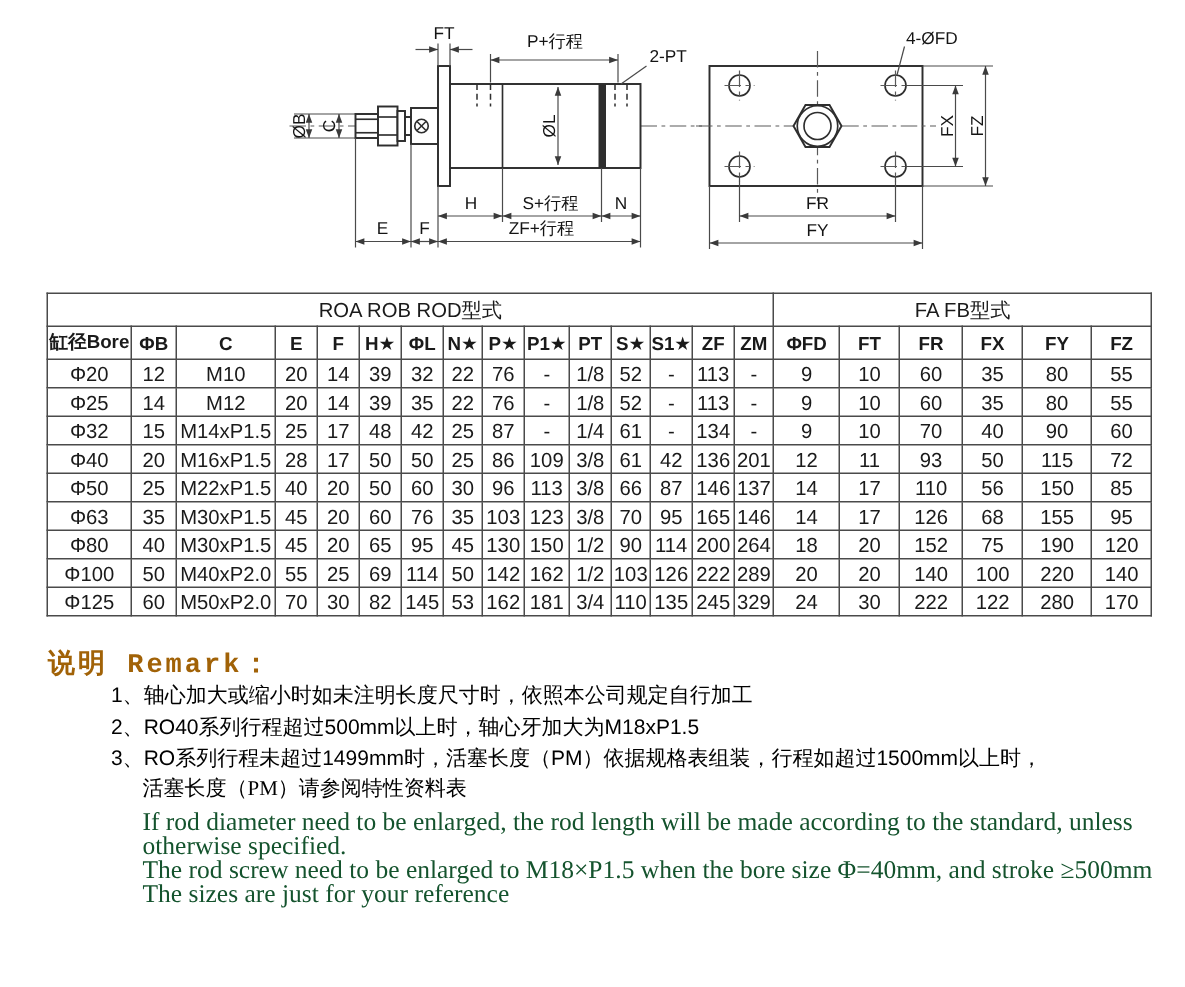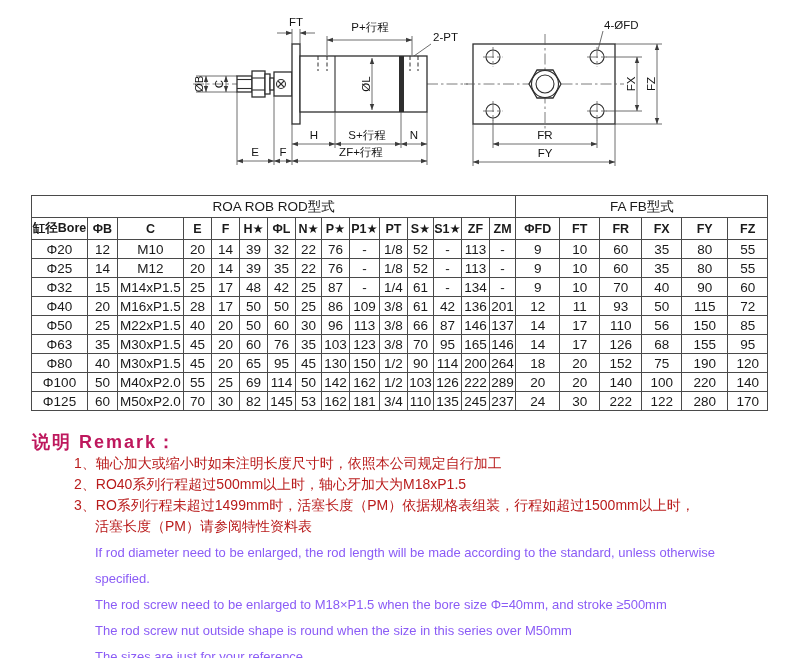--- a/index.html
+++ b/index.html
@@ -28,27 +28,27 @@
     border:1px solid #4a4a4a;text-align:center;vertical-align:middle;
     padding:0;font-weight:normal;overflow:hidden;white-space:nowrap;
   }
   tr.group-row th{height:21px;font-size:13.5px;}
   tr.col-row th{height:21px;font-size:12.5px;font-weight:bold;}
   table.spec tbody td{height:18px;font-size:13.5px;}
 
   
   .remark{position:absolute;top:430px;left:32px;width:740px;}
   .rhead{
-    font-family:Liberation Sans, sans-serif;font-weight:bold;
-    font-size:18px;letter-spacing:2px;color:#be185d;height:23px;
+    font-family:Liberation Mono, monospace;font-weight:bold;
+    font-size:18px;letter-spacing:2px;color:#a16207;height:23px;
   }
-  .rline{font-size:14px;line-height:21px;color:#b91c1c;}
+  .rline{font-size:14px;line-height:21px;color:#000000;}
   .ind1{padding-left:42px;}
-  .ind2{padding-left:63px;}
-  .rline.en{font-size:13px;line-height:26px;color:#8b5cf6;}
+  .ind2{padding-left:63px;font-family:Liberation Serif, serif;}
+  .rline.en{font-size:17px;line-height:16px;color:#14532d;}
   .rline.en.first{margin-top:3px;}
 </style>
 </head>
 <body>
 
 <div class="page">
 
   <svg class="diagrams" width="790" height="198" viewBox="0 0 790 198">
     <defs>
       <marker id="ar" viewBox="0 0 10 10" refX="9.2" refY="5" markerWidth="8.5" markerHeight="8.5" orient="auto-start-reverse">
@@ -419,39 +419,38 @@
             <td>30</td>
             <td>82</td>
             <td>145</td>
             <td>53</td>
             <td>162</td>
             <td>181</td>
             <td>3/4</td>
             <td>110</td>
             <td>135</td>
             <td>245</td>
-            <td>237</td>
+            <td>329</td>
             <td>24</td>
             <td>30</td>
             <td>222</td>
             <td>122</td>
             <td>280</td>
             <td>170</td>
           </tr>
         </tbody>
     </table>
   </div>
 
   <div class="remark">
     <div class="rhead">说明 Remark：</div>
     <div>
         <div class="rline ind1">1、轴心加大或缩小时如未注明长度尺寸时，依照本公司规定自行加工</div>
         <div class="rline ind1">2、RO40系列行程超过500mm以上时，轴心牙加大为M18xP1.5</div>
         <div class="rline ind1">3、RO系列行程未超过1499mm时，活塞长度（PM）依据规格表组装，行程如超过1500mm以上时，</div>
         <div class="rline ind2">活塞长度（PM）请参阅特性资料表</div>
         <div class="rline ind2 en first">If rod diameter need to be enlarged, the rod length will be made according to the standard, unless otherwise specified.</div>
         <div class="rline ind2 en">The rod screw need to be enlarged to M18×P1.5 when the bore size Φ=40mm, and stroke ≥500mm</div>
-        <div class="rline ind2 en">The rod screw nut outside shape is round when the size in this series over M50mm</div>
         <div class="rline ind2 en">The sizes are just for your reference</div>
       </div>
   </div>
 
 </div>
 
 </body></html>

